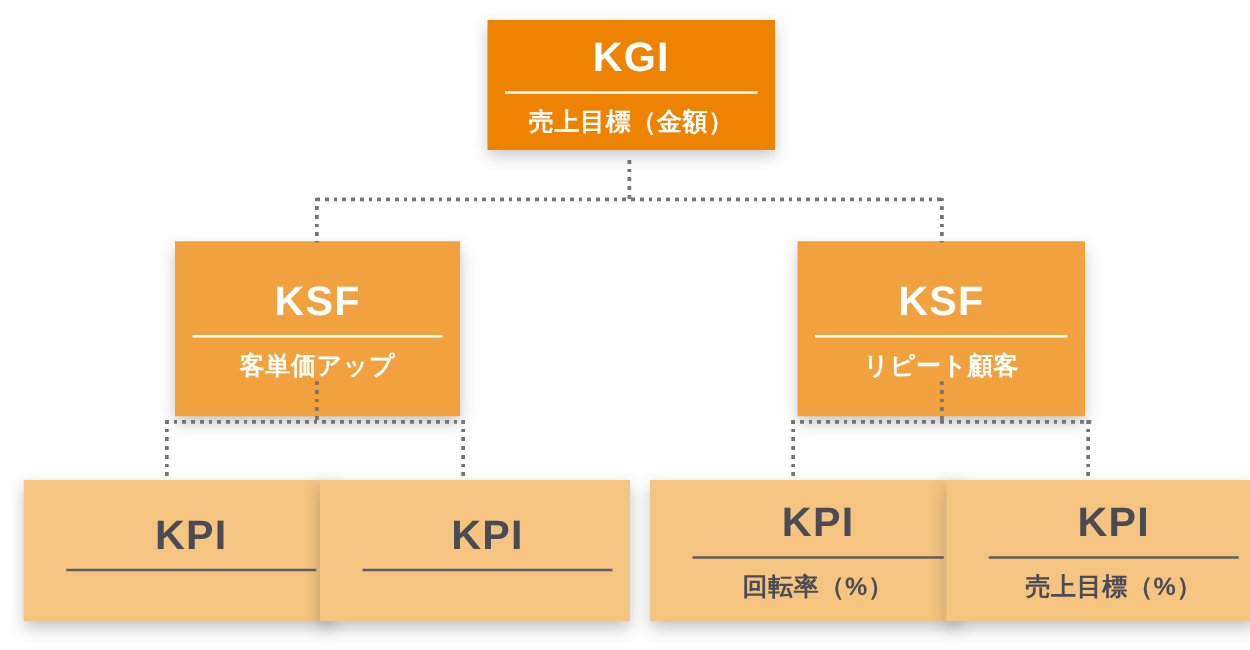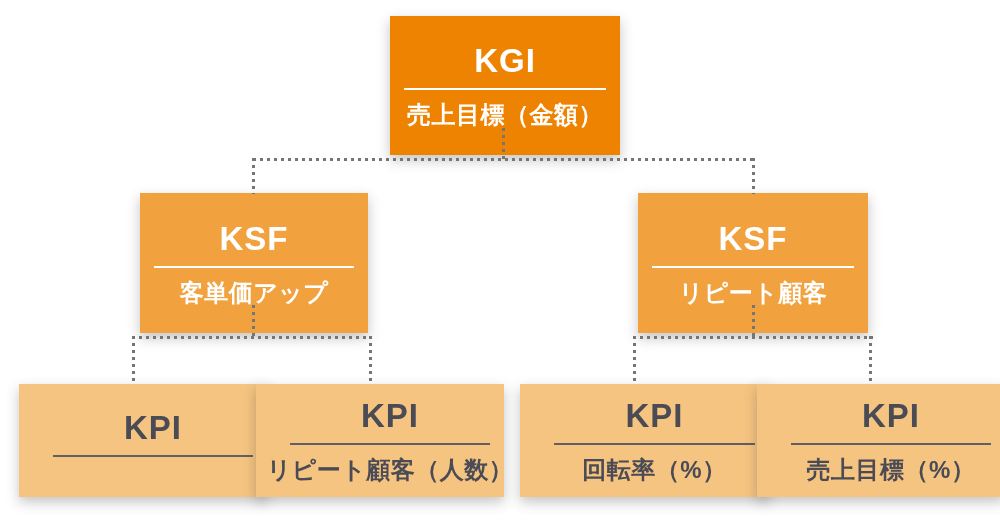--- a/index.html
+++ b/index.html
@@ -30,27 +30,27 @@
     line-height: 1;
     letter-spacing: 1px;
   }
   .node .divider {
     height: 2px;
     width: 88%;
     margin: 11px 0 13px 0;
   }
   .node .sublabel {
     font-weight: bold;
-    font-size: 24px;
+    font-size: 20px;
     line-height: 1;
     letter-spacing: 0.5px;
     white-space: nowrap;
   }
   .kgi {
-    left: 390px; top: 16px; width: 230px; height: 139px;
+    left: 390px; top: 16px; width: 230px; height: 104px;
     background: var(--kgi-bg, #EE8301);
     color: var(--light-text, #ffffff);
   }
   .kgi .divider { background: var(--light-text, #ffffff); }
   .ksf {
     top: 193px; width: 228px; height: 140px;
     background: var(--ksf-bg, #F1A23F);
     color: var(--light-text, #ffffff);
   }
   .ksf .divider { background: var(--light-text, #ffffff); }
@@ -104,21 +104,20 @@
   </div>
 
   <div class="node kpi kpi-1">
     <div class="label">KPI</div>
     <div class="divider"></div>
   </div>
 
   <div class="node kpi kpi-2">
     <div class="label">KPI</div>
     <div class="divider"></div>
-    <div class="sublabel">リピート顧客（人数）</div>
   </div>
 
   <div class="node kpi kpi-3">
     <div class="label">KPI</div>
     <div class="divider"></div>
     <div class="sublabel">回転率（%）</div>
   </div>
 
   <div class="node kpi kpi-4">
     <div class="label">KPI</div>

